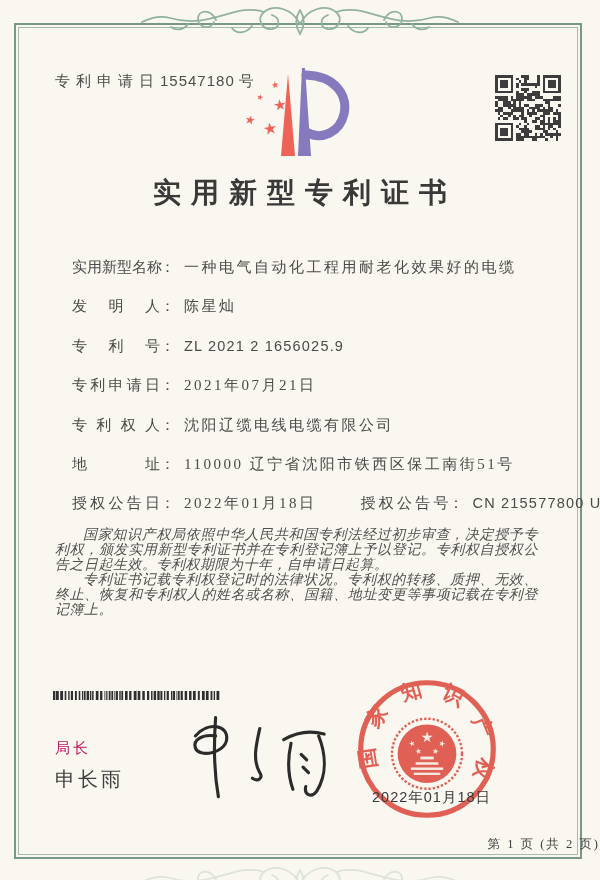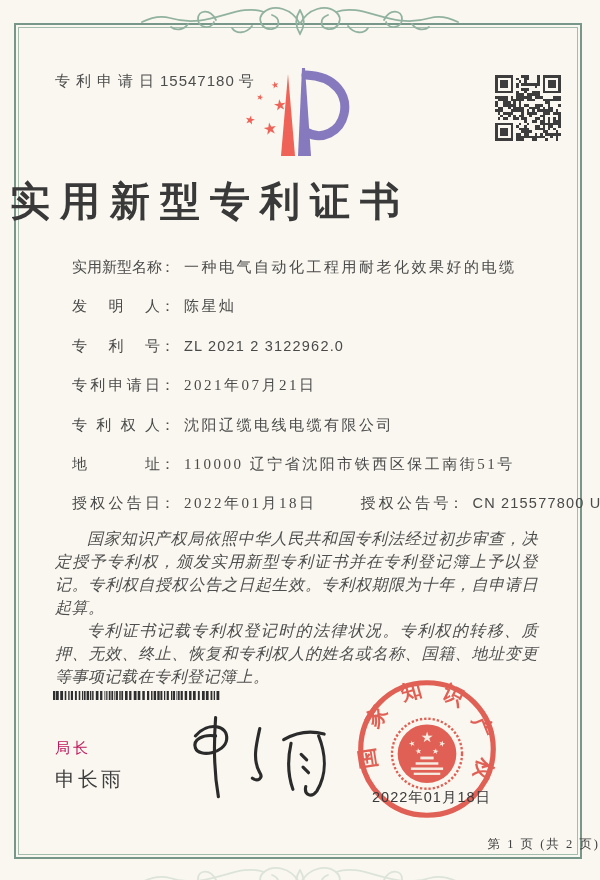--- a/index.html
+++ b/index.html
@@ -21,36 +21,36 @@
   .ornament.bottom{top:860px;opacity:.28;}
   .certno{
     position:absolute;left:55px;top:72px;font-size:15px;color:#4d4d4d;
     font-family:"Liberation Sans","DejaVu Sans",sans-serif;
   }
   .certno .cjk{letter-spacing:6px;}
   .certno .num{letter-spacing:1px;}
   .logo{position:absolute;left:240px;top:66px;width:112px;height:94px;}
   .qr{position:absolute;left:495px;top:75px;width:66px;height:66px;}
   .title{
-    position:absolute;left:0;top:174px;width:100%;
-    font-size:40px;font-weight:700;color:#393939;letter-spacing:10px;
+    position:absolute;left:0;top:174px;width:100%;text-align:center;
+    font-size:28px;font-weight:700;color:#393939;letter-spacing:10px;
     padding-left:10px;box-sizing:border-box;
   }
   .fields{position:absolute;left:72px;top:258px;right:48px;font-size:15px;color:#4a4a4a;}
   .frow{height:39.4px;white-space:nowrap;}
   .flabel{
     display:inline-block;width:88px;text-align:justify;text-align-last:justify;
     vertical-align:top;letter-spacing:0;
   }
   .fvalue{margin-left:9px;letter-spacing:2.5px;}
   .fvalue.latin{letter-spacing:1.2px;font-family:"Liberation Sans","DejaVu Sans",sans-serif;font-size:14.5px;}
   .grp2{margin-left:44px;}
   .paras{
     position:absolute;left:55px;top:527px;right:62px;
-    font-size:16px;line-height:23px;font-style:italic;color:#4f4f4f;
+    font-size:14px;line-height:15px;font-style:italic;color:#4f4f4f;
     text-align:justify;letter-spacing:.5px;
   }
   .paras p{margin:0;text-indent:2em;}
   .barcode{position:absolute;left:53px;top:691px;width:167px;height:9px;}
   .signer-title{position:absolute;left:55px;top:739px;font-size:15px;letter-spacing:3px;color:#be185d;}
   .signer-name{position:absolute;left:55px;top:766px;font-size:20px;letter-spacing:3px;color:#3f3f3f;}
   .signature{position:absolute;left:162px;top:712px;width:190px;height:92px;}
   .seal{position:absolute;left:356px;top:678px;width:142px;height:142px;mix-blend-mode:multiply;opacity:.92;}
   .seal-date{
     position:absolute;left:372px;top:788px;font-size:14.5px;color:#3a3a3a;letter-spacing:1px;
@@ -354,21 +354,21 @@
 <div class="title">实用新型专利证书</div>
 
 <div class="fields">
   <div class="frow">
     <span class="flabel">实用新型名称</span><span>：</span><span class="fvalue">一种电气自动化工程用耐老化效果好的电缆</span>
   </div>
   <div class="frow">
     <span class="flabel">发明人</span><span>：</span><span class="fvalue">陈星灿</span>
   </div>
   <div class="frow">
-    <span class="flabel">专利号</span><span>：</span><span class="fvalue latin">ZL 2021 2 3122962.0</span>
+    <span class="flabel">专利号</span><span>：</span><span class="fvalue latin">ZL 2021 2 1656025.9</span>
   </div>
   <div class="frow">
     <span class="flabel">专利申请日</span><span>：</span><span class="fvalue">2021年07月21日</span>
   </div>
   <div class="frow">
     <span class="flabel">专利权人</span><span>：</span><span class="fvalue">沈阳辽缆电线电缆有限公司</span>
   </div>
   <div class="frow">
     <span class="flabel">地址</span><span>：</span><span class="fvalue">110000 辽宁省沈阳市铁西区保工南街51号</span>
   </div>

